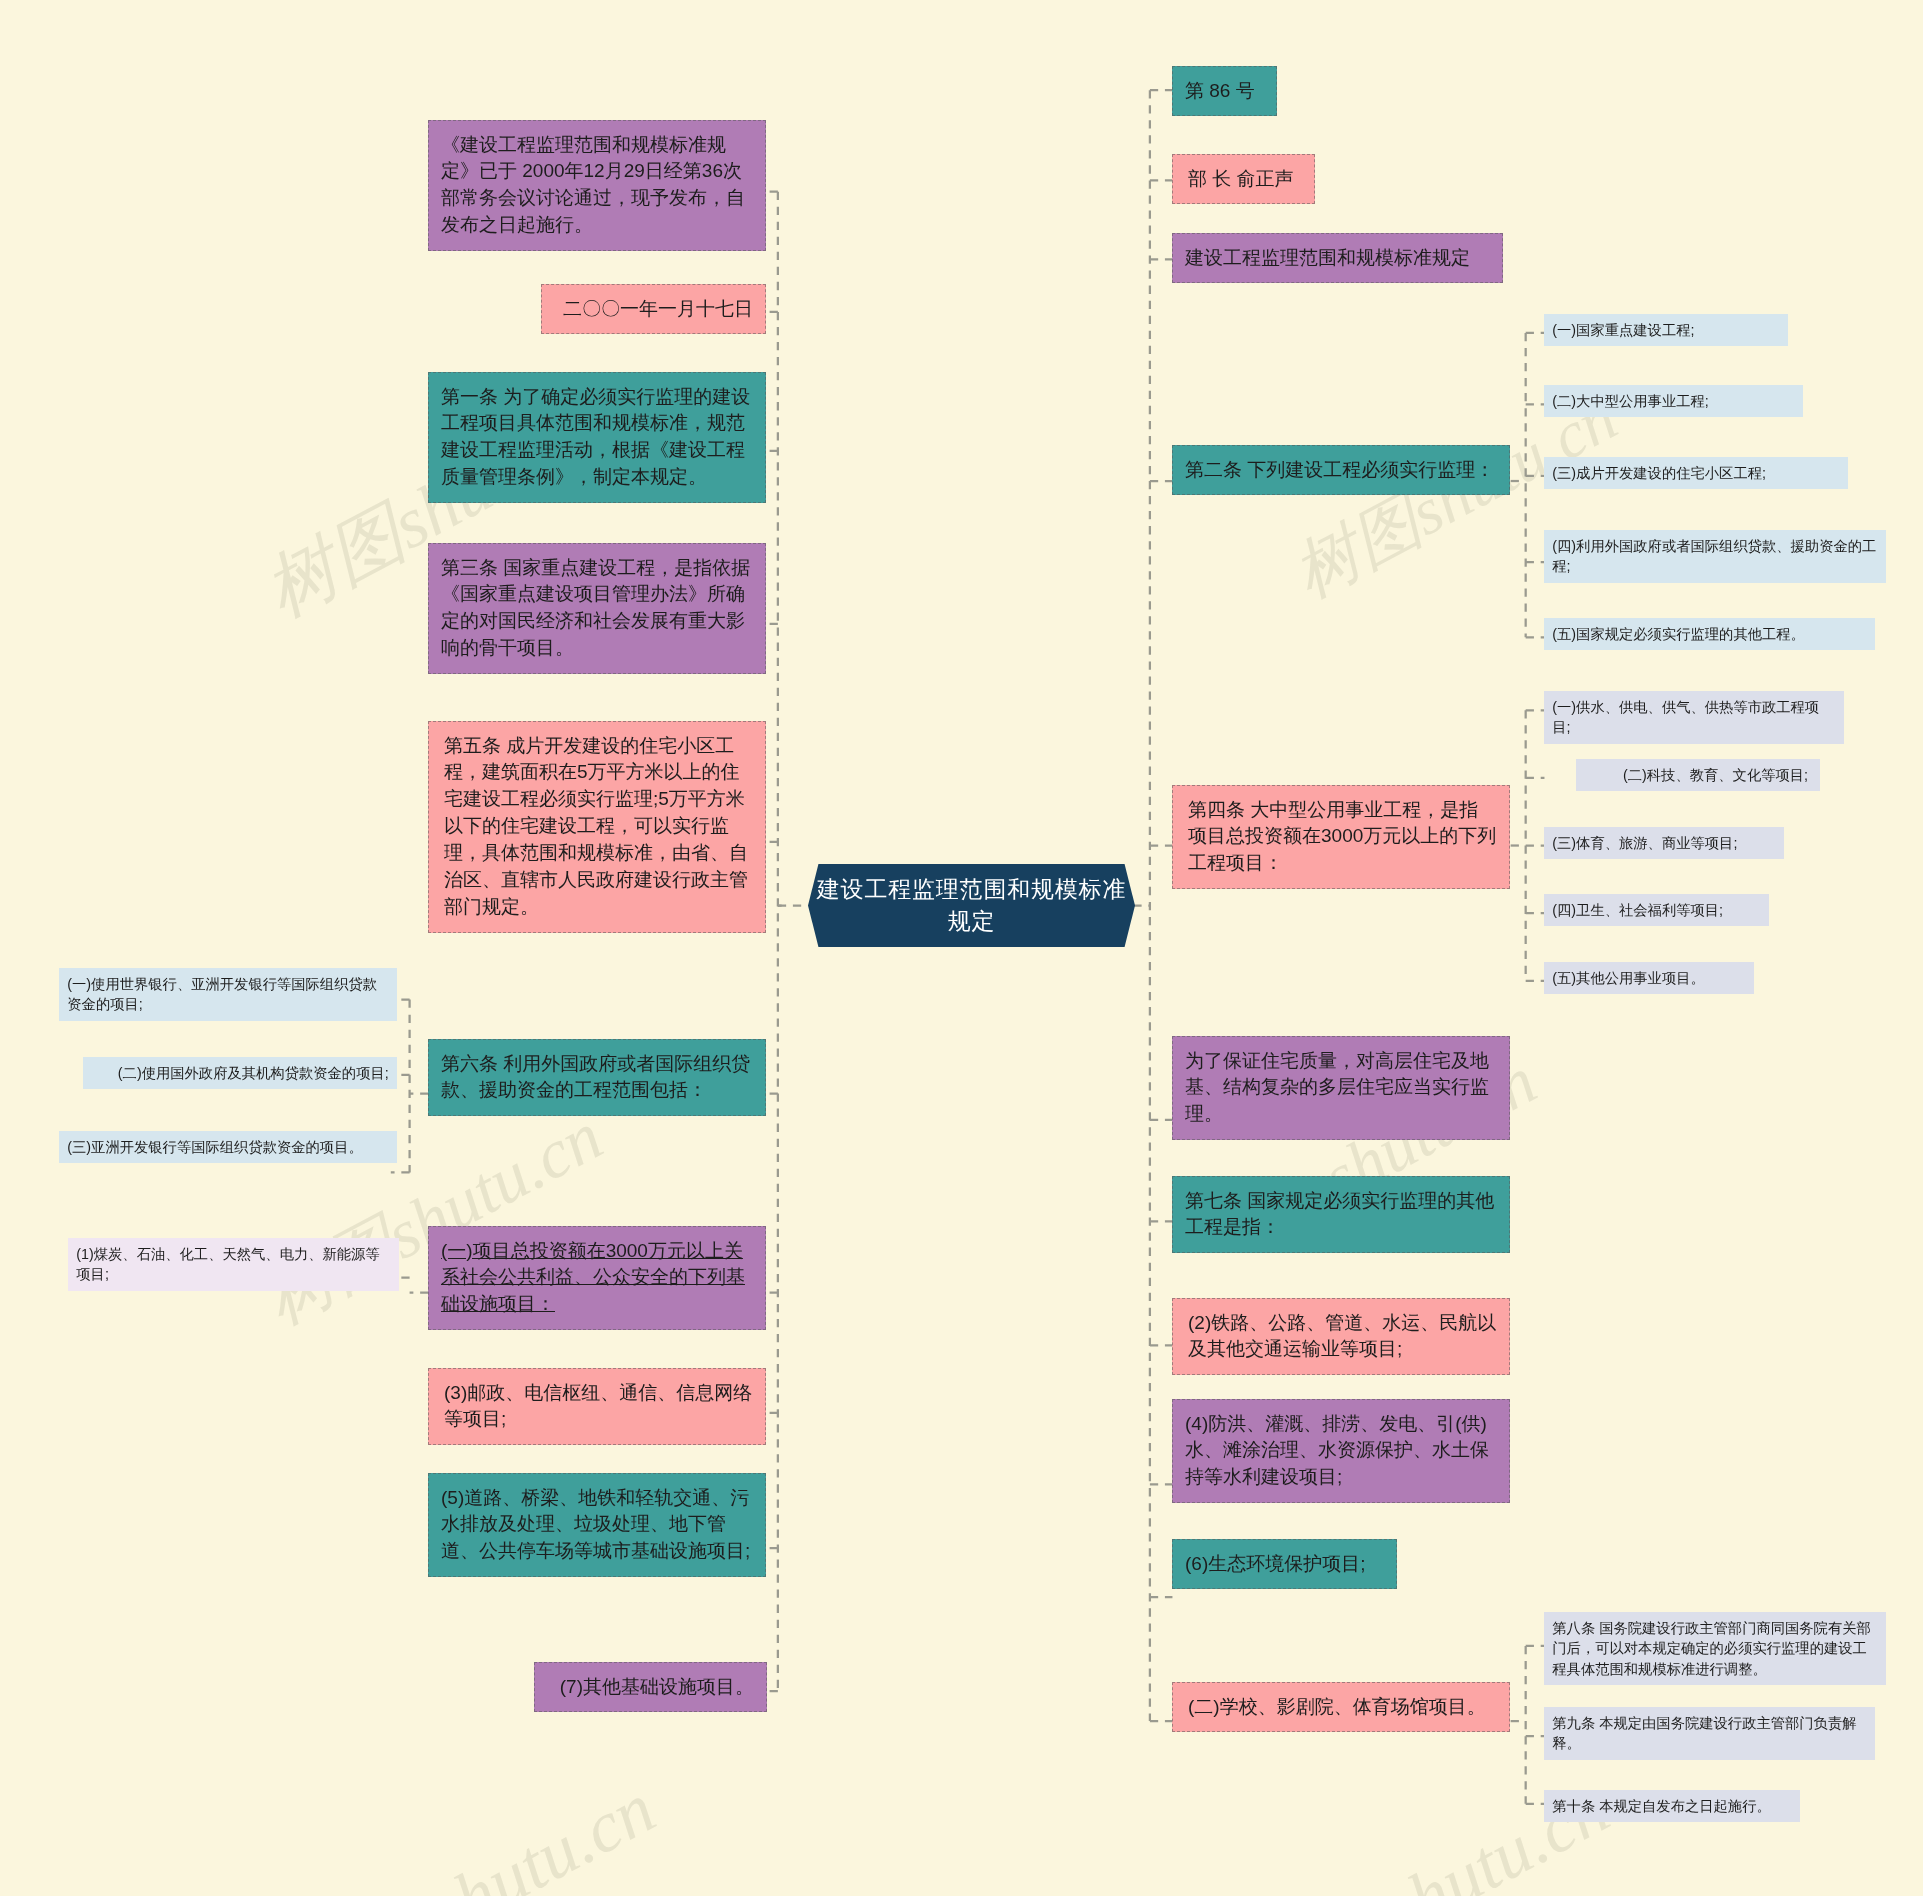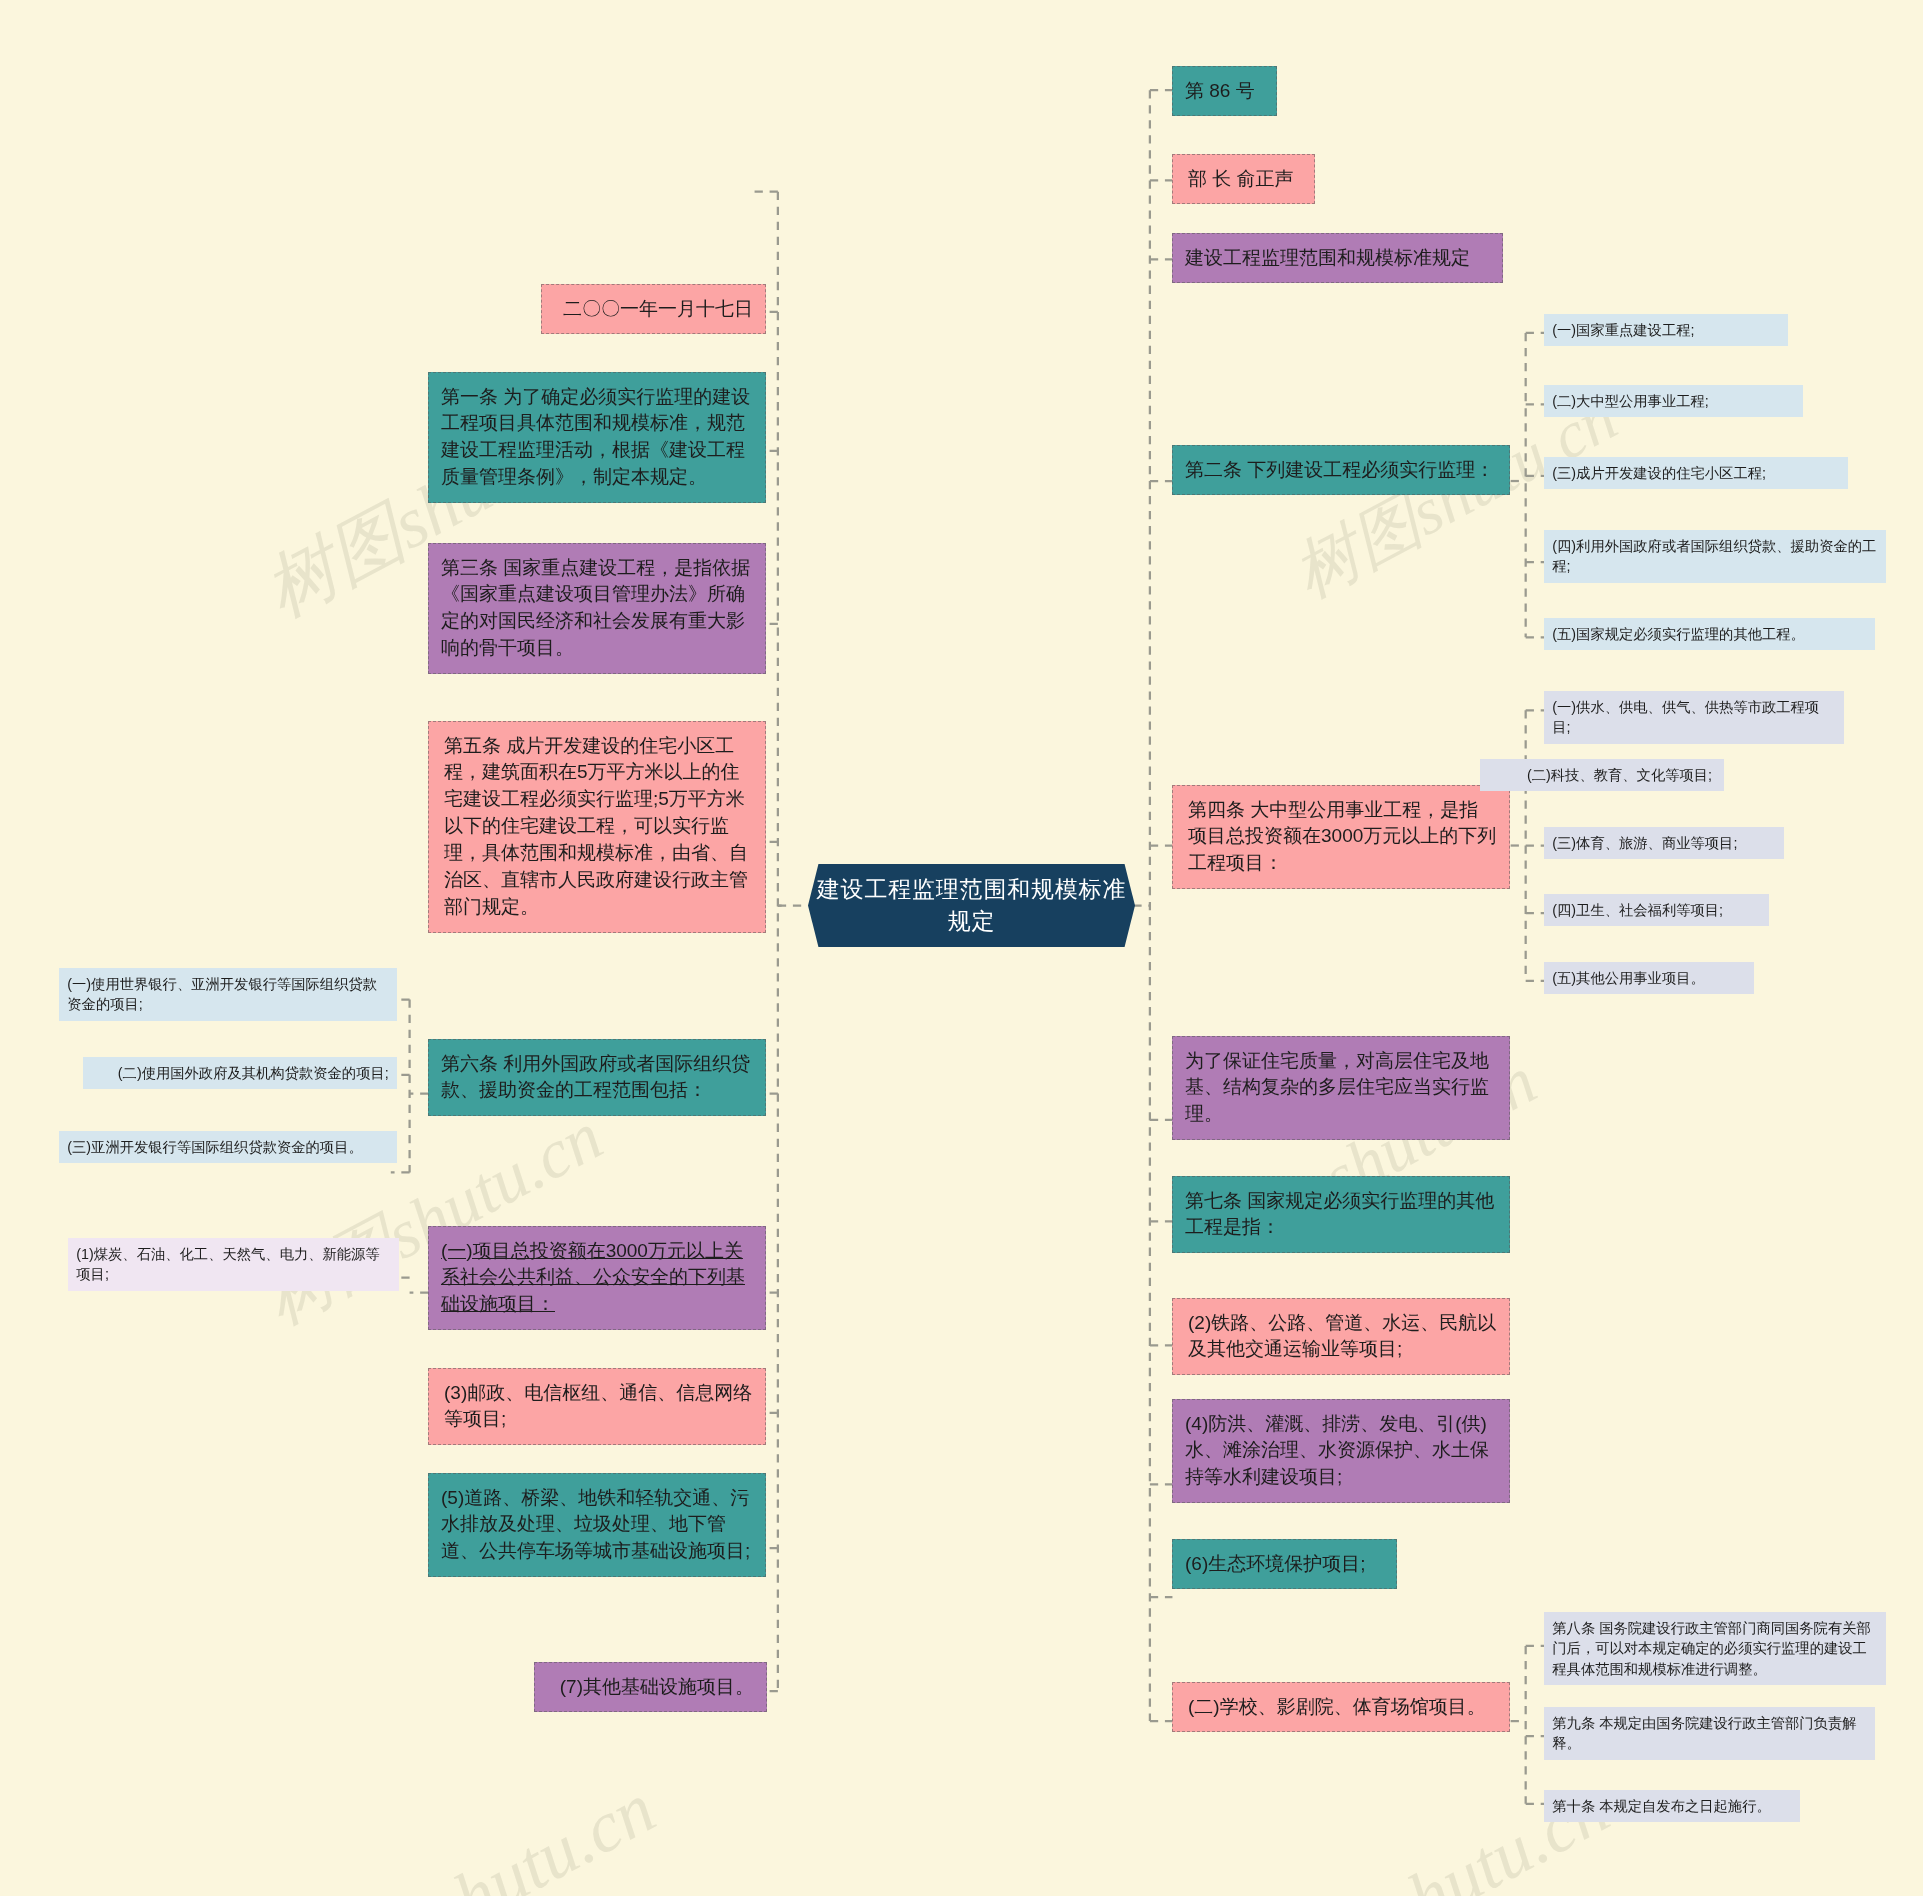--- a/index.html
+++ b/index.html
@@ -134,20 +134,21 @@
       <path d="M2030 2190 L2055 2190"></path>
       <path d="M2030 2310 L2055 2310"></path>
       <path d="M2030 2400 L2055 2400"></path>
     </g>
   </svg>
 
   <div id="center-node" style="left:808px;top:864px;width:327px;height:83px;">
     <span>建设工程监理范围和规模标准规定</span>
   </div>
 
+  <div class="node dash big c-purple" style="left:428px;top:120px;width:338px;">《建设工程监理范围和规模标准规定》已于 2000年12月29日经第36次部常务会议讨论通过，现予发布，自发布之日起施行。</div>
 
   <div class="node dash big c-slate rt" style="left:541px;top:284px;width:225px;">二〇〇一年一月十七日</div>
 
   <div class="node dash big c-teal" style="left:428px;top:372px;width:338px;">第一条 为了确定必须实行监理的建设工程项目具体范围和规模标准，规范建设工程监理活动，根据《建设工程质量管理条例》，制定本规定。</div>
 
   <div class="node dash big c-purple" style="left:428px;top:543px;width:338px;">第三条 国家重点建设工程，是指依据《国家重点建设项目管理办法》所确定的对国民经济和社会发展有重大影响的骨干项目。</div>
 
   <div class="node dash big c-slate" style="left:428px;top:721px;width:338px;">第五条 成片开发建设的住宅小区工程，建筑面积在5万平方米以上的住宅建设工程必须实行监理;5万平方米以下的住宅建设工程，可以实行监理，具体范围和规模标准，由省、自治区、直辖市人民政府建设行政主管部门规定。</div>
 
   <div class="node dash big c-teal" style="left:428px;top:1039px;width:338px;">第六条 利用外国政府或者国际组织贷款、援助资金的工程范围包括：</div>
@@ -195,21 +196,21 @@
   <div class="node tiny c-lblue" style="left:1544px;top:385px;width:259px;">(二)大中型公用事业工程;</div>
 
   <div class="node tiny c-lblue" style="left:1544px;top:457px;width:304px;">(三)成片开发建设的住宅小区工程;</div>
 
   <div class="node tiny c-lblue" style="left:1544px;top:530px;width:342px;">(四)利用外国政府或者国际组织贷款、援助资金的工程;</div>
 
   <div class="node tiny c-lblue" style="left:1544px;top:618px;width:331px;">(五)国家规定必须实行监理的其他工程。</div>
 
   <div class="node tiny c-lgray" style="left:1544px;top:691px;width:300px;">(一)供水、供电、供气、供热等市政工程项目;</div>
 
-  <div class="node tiny c-lgray" style="left:1480px;top:759px;width:244px;padding-left:47px;">(二)科技、教育、文化等项目;</div>
+  <div class="node tiny c-lgray" style="left:1576px;top:759px;width:244px;padding-left:47px;">(二)科技、教育、文化等项目;</div>
 
   <div class="node tiny c-lgray" style="left:1544px;top:827px;width:240px;">(三)体育、旅游、商业等项目;</div>
 
   <div class="node tiny c-lgray" style="left:1544px;top:894px;width:225px;">(四)卫生、社会福利等项目;</div>
 
   <div class="node tiny c-lgray" style="left:1544px;top:962px;width:210px;">(五)其他公用事业项目。</div>
 
   <div class="node tiny c-lgray" style="left:1544px;top:1707px;width:331px;">第九条 本规定由国务院建设行政主管部门负责解释。</div>
 
   <div class="node tiny c-lgray" style="left:1544px;top:1612px;width:342px;">第八条 国务院建设行政主管部门商同国务院有关部门后，可以对本规定确定的必须实行监理的建设工程具体范围和规模标准进行调整。</div>

